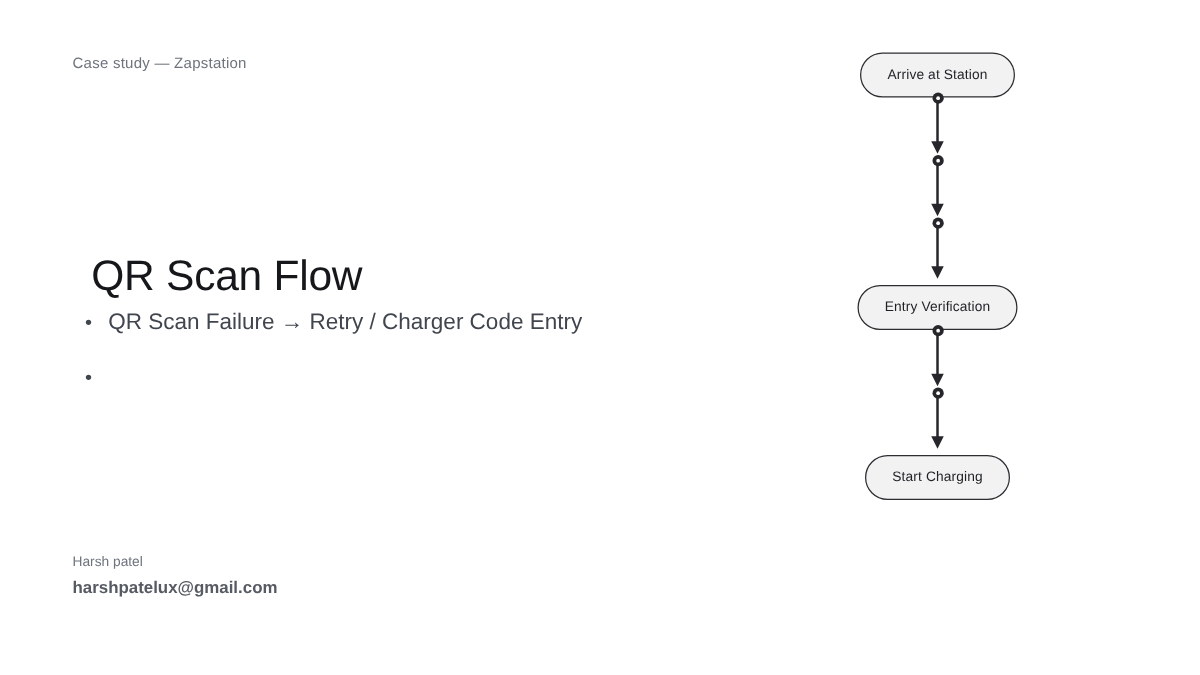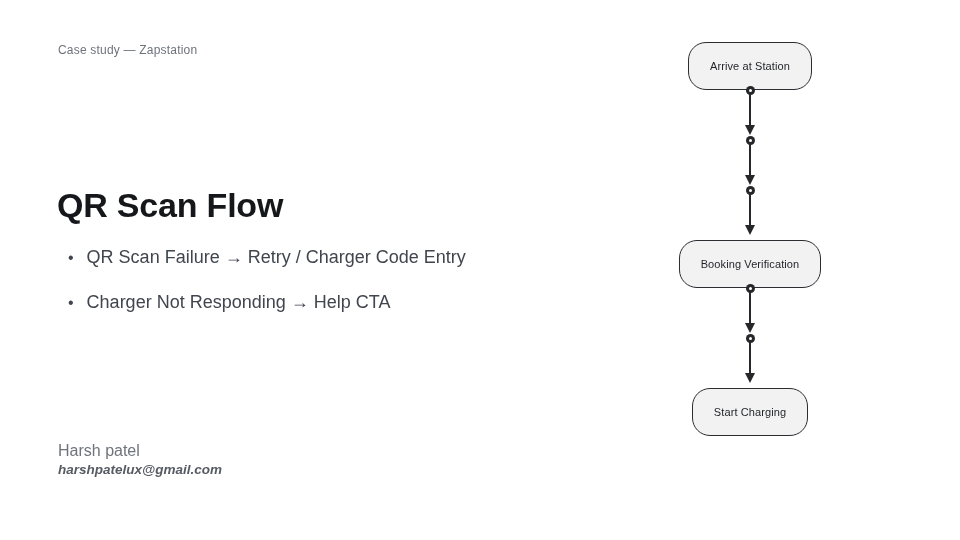--- a/index.html
+++ b/index.html
@@ -19,24 +19,24 @@
     top: 43px;
     font-size: 12px;
     font-weight: 500;
     letter-spacing: 0.2px;
     color: var(--muted-text, #6e737c);
   }
   .title {
     position: absolute;
     left: 57px;
     top: 186px;
-    margin: 0;
+    margin: 16px;
     font-size: 34px;
     line-height: 38px;
-    font-weight: 700;
+    font-weight: 400;
     letter-spacing: -0.2px;
     color: var(--title-text, #15171b);
   }
   .bullets {
     position: absolute;
     left: 68px;
     top: 246px;
     margin: 0;
     padding: 0;
     list-style: none;
@@ -55,46 +55,45 @@
   .bullet-marker {
     font-size: 16px;
     color: var(--body-text, #40454e);
   }
   .footer {
     position: absolute;
     left: 58px;
     top: 441px;
   }
   .author-name {
-    font-size: 16px;
+    font-size: 11px;
     line-height: 19px;
     font-weight: 500;
     color: var(--muted-text, #6b7079);
   }
   .author-email {
     font-size: 13.5px;
     line-height: 19px;
     font-weight: 700;
     color: var(--email-text, #565b63);
-    font-style: italic;
   }
 
   
   .flow {
     position: absolute;
     left: 560px;
     top: 42px;
     width: 380px;
     display: flex;
     flex-direction: column;
     align-items: center;
   }
   .node {
     box-sizing: border-box;
-    height: 48px;
+    height: 36px;
     padding: 0 21px;
     display: flex;
     align-items: center;
     justify-content: center;
     white-space: nowrap;
     background: var(--node-fill, #f2f2f3);
     border: 1.5px solid var(--node-border, #2c2d31);
     border-radius: 18px;
     font-size: 11px;
     font-weight: 500;
@@ -157,21 +156,20 @@
 
   <h1 class="title">QR Scan Flow</h1>
 
   <ul class="bullets">
     <li>
       <span class="bullet-marker">•</span>
       <span>QR Scan Failure → Retry / Charger Code Entry</span>
     </li>
     <li>
       <span class="bullet-marker">•</span>
-      <span>Charger Not Responding → Help CTA</span>
     </li>
   </ul>
 
   <div class="footer">
     <div class="author-name">Harsh patel</div>
     <div class="author-email">harshpatelux@gmail.com</div>
   </div>
 
   <div class="flow">
 
@@ -193,21 +191,21 @@
     </div>
 
 
     <div class="connector">
       <span class="cdot"></span>
       <span class="cline"></span>
       <span class="carrow"></span>
     </div>
 
     <div class="node">
-      <span>Booking Verification</span>
+      <span>Entry Verification</span>
     </div>
 
     <div class="connector">
       <span class="cdot"></span>
       <span class="cline"></span>
       <span class="carrow"></span>
     </div>
 
 
     <div class="connector">

